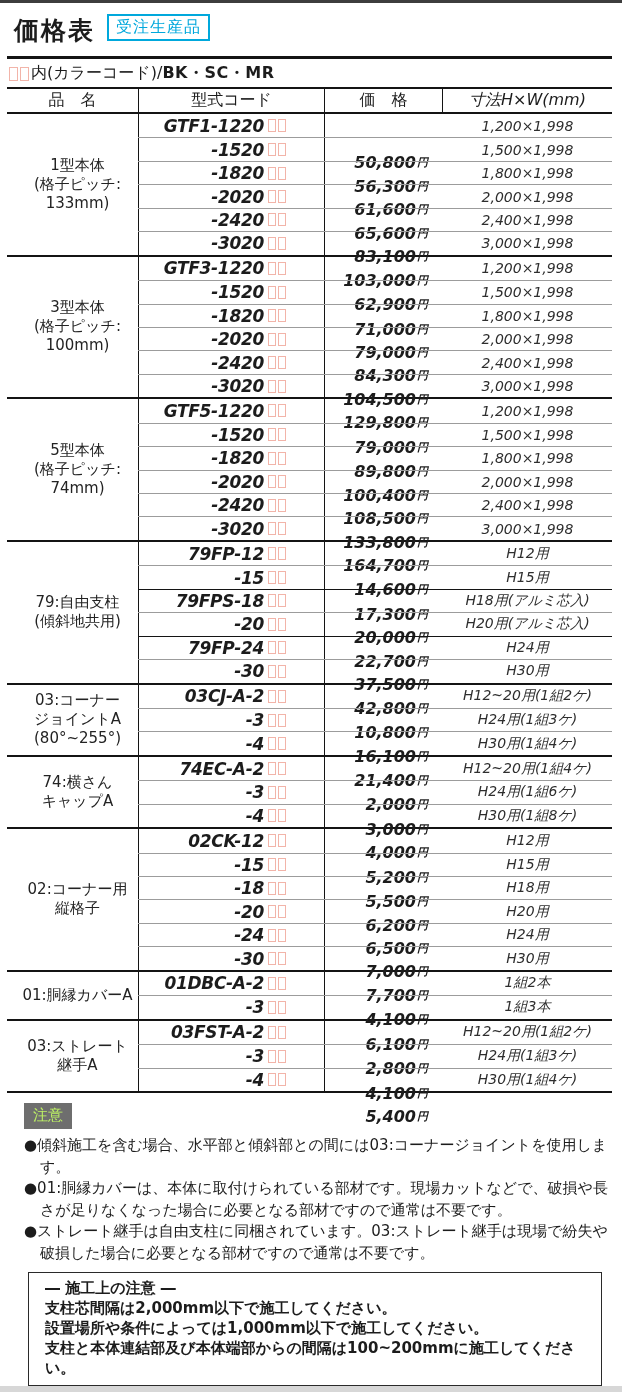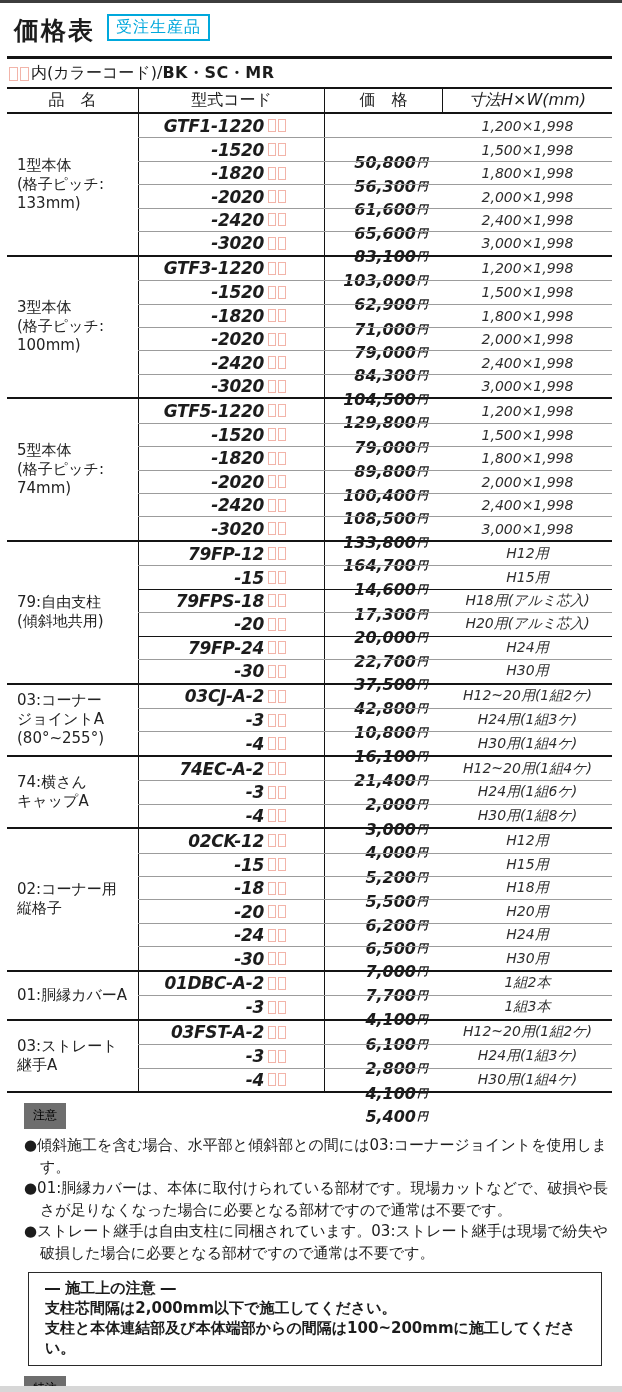--- a/index.html
+++ b/index.html
@@ -6,21 +6,21 @@
   .page{position:relative;width:622px;height:1392px;overflow:hidden;background:#fff;
         font-family:"DejaVu Sans","Liberation Sans",sans-serif;color:#1c1c1c;}
   .topbar{position:absolute;top:0;left:0;width:622px;height:3px;background:#3d3d3d;}
   .bottombar{position:absolute;bottom:0;left:0;width:622px;height:6px;background:#d7d7d7;}
 
   .titlebar{display:flex;align-items:flex-start;gap:12px;padding:14px 0 6px 14px;}
   .page-title{font-size:25px;font-weight:bold;letter-spacing:2px;}
   .order-badge{border:2px solid #00a8dc;color:#00a8dc;font-size:16px;line-height:20px;
                padding:1px 7px 2px;letter-spacing:1px;white-space:nowrap;}
 
-  .tablewrap{margin:3px 10px 0 7px;}
+  .tablewrap{margin:3px 10px 0 7px;text-align:center;}
   .colorcode{border-top:3px solid #141414;padding:4px 0 3px 2px;font-size:16px;
              display:flex;align-items:center;}
   .ccbox{width:9px;height:14px;border:1.5px solid #f2b4a9;background:#fff;
          display:inline-block;margin-right:2px;box-sizing:border-box;}
   .cc-strong{font-weight:bold;letter-spacing:0.5px;}
 
   .thead{display:flex;border-top:2px solid #141414;height:23px;font-size:16px;}
   .th{display:flex;align-items:center;justify-content:center;box-sizing:border-box;}
   .th-name{width:131px;}
   .th-code{width:187px;border-left:1.5px solid #141414;border-right:1.5px solid #141414;}
@@ -41,21 +41,21 @@
           font-weight:bold;font-size:17px;letter-spacing:-0.3px;}
   .codeboxes{display:flex;margin-left:2px;}
   .cbx{width:8px;height:13px;border:1.5px solid #f2b4a9;background:#fff;
        box-sizing:border-box;margin-left:2px;}
   .c-price{width:118px;justify-content:flex-end;padding-right:14px;
            border-right:1.5px solid #141414;background:#d8ecf7;
            font-weight:bold;font-size:16px;margin-top:48px;}
   .yen{font-size:11px;margin-left:1px;}
   .c-dim{flex:1;justify-content:center;font-size:14px;color:#2e2e2e;}
 
-  .badge{display:inline-block;background:#6e6e6e;color:#000000;font-size:12px;
+  .badge{display:inline-block;background:#6e6e6e;color:#bef264;font-size:15px;
          padding:2px 9px 3px;margin-bottom:6px;}
   .notice{margin:10px 8px 0 24px;font-size:15px;line-height:21.5px;}
   .note-item{padding-left:16px;text-indent:-16px;}
   .cbox-frame{margin:8px 20px 0 28px;border:1.6px solid #2a2a2a;
               padding:5px 12px 7px 16px;font-size:15px;line-height:20px;font-weight:bold;}
   .special{margin:10px 8px 0 24px;font-size:15px;line-height:21px;}
 </style>
 </head>
 <body>
 
@@ -741,20 +741,21 @@
         <div class="note-item">●傾斜施工を含む場合、水平部と傾斜部との間には03:コーナージョイントを使用します。</div>
         <div class="note-item">●01:胴縁カバーは、本体に取付けられている部材です。現場カットなどで、破損や長さが足りなくなった場合に必要となる部材ですので通常は不要です。</div>
         <div class="note-item">●ストレート継手は自由支柱に同梱されています。03:ストレート継手は現場で紛失や破損した場合に必要となる部材ですので通常は不要です。</div>
       </div>
   </div>
 
   <div class="cbox-frame">
     <div>― 施工上の注意 ―</div>
     <div id="cbox-lines">
         <div>支柱芯間隔は2,000mm以下で施工してください。</div>
+        <div>設置場所や条件によっては1,000mm以下で施工してください。</div>
         <div>支柱と本体連結部及び本体端部からの間隔は100~200mmに施工してください。</div>
       </div>
   </div>
 
   <div class="special">
     <span class="badge">特注</span>
     
     
   </div>
 

